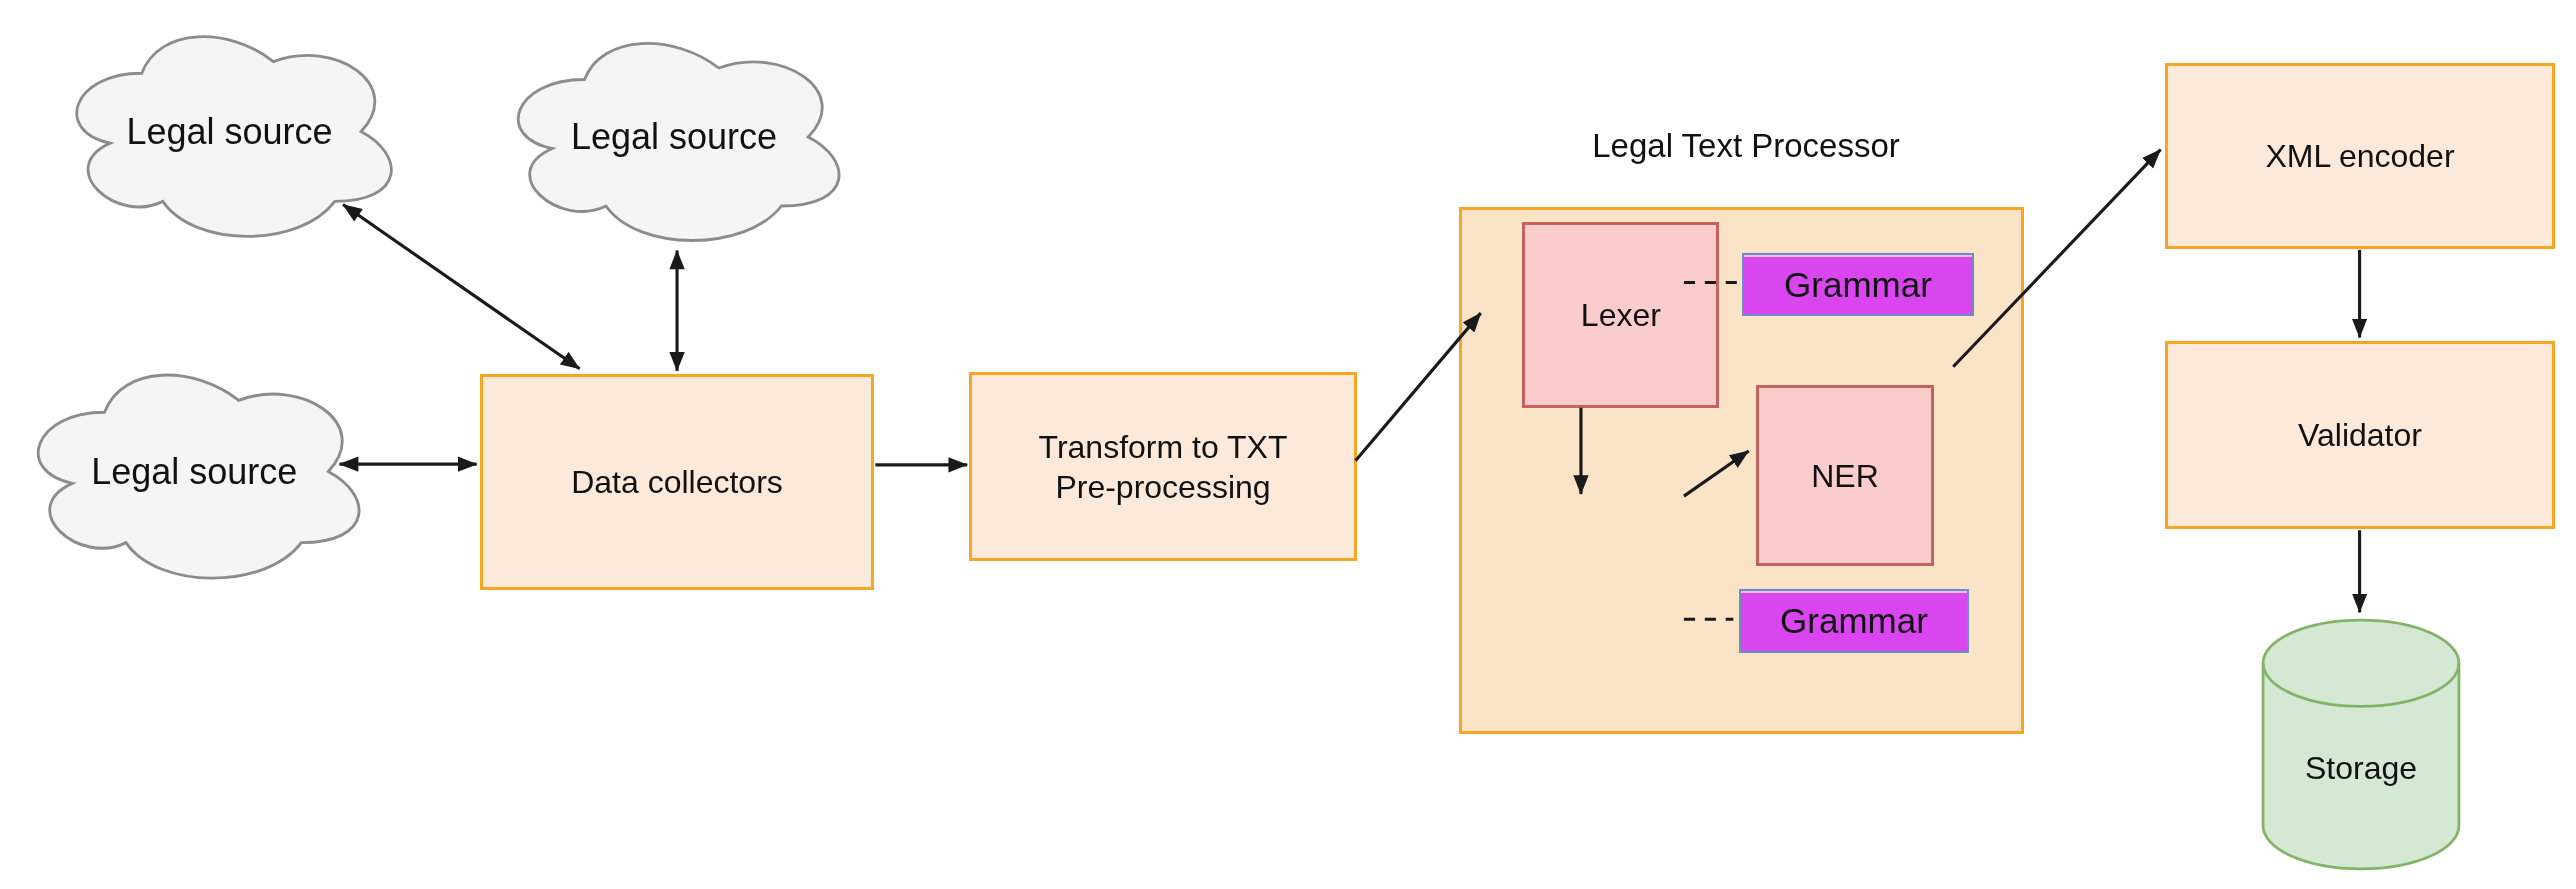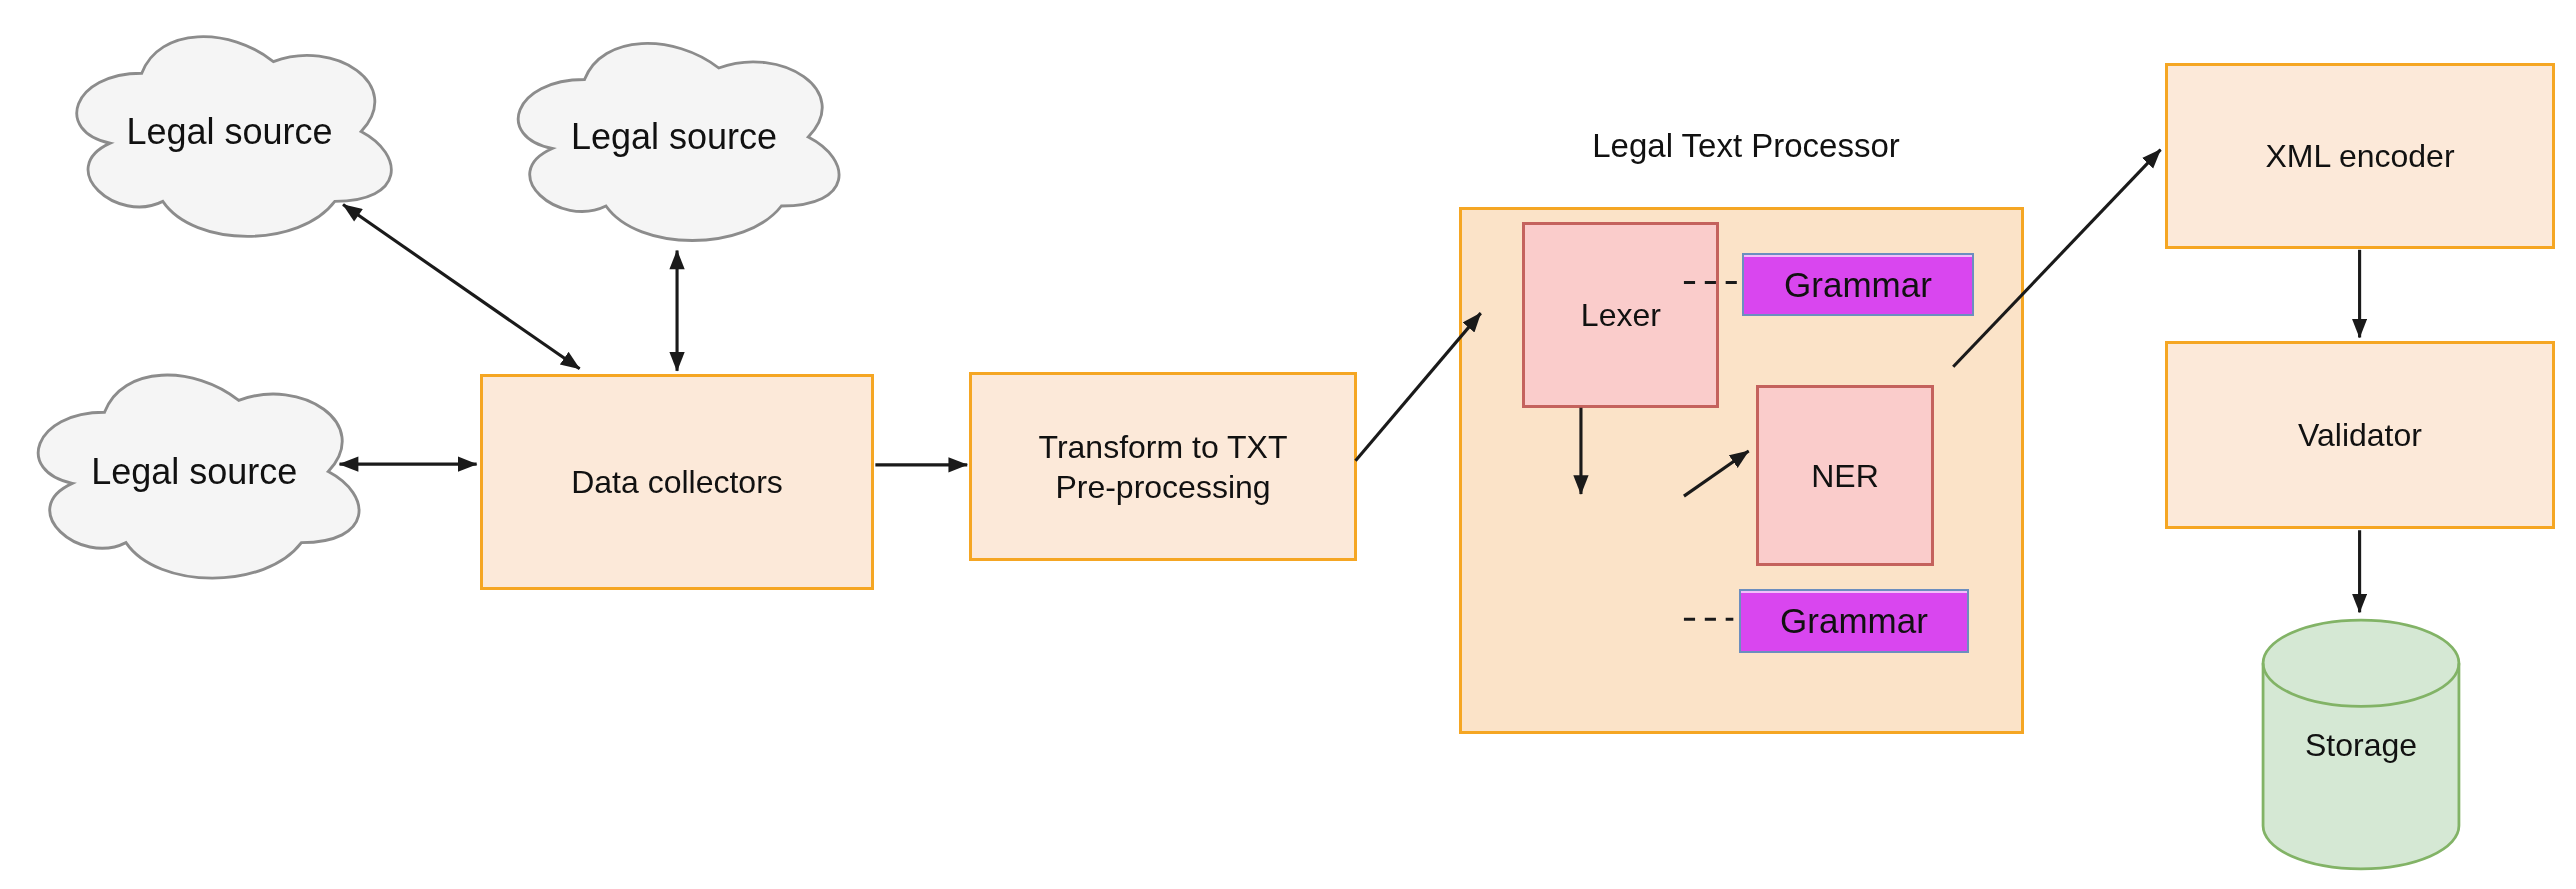--- a/index.html
+++ b/index.html
@@ -46,21 +46,21 @@
     text-align:center;
     font-size:33px;
   }
   svg.shape{position:absolute;display:block;}
   svg.overlay{
     position:absolute;left:0;top:0;
     pointer-events:none;
   }
   .storage-label{
     position:absolute;
-    display:flex;align-items:center;justify-content:center;
+    display:flex;align-items:flex-end;justify-content:center;
     font-size:32px;
   }
 </style>
 </head>
 <body>
 
 <div class="canvas">
 
   <svg class="shape" style="left:54px;top:15.3px;" width="351" height="233" viewBox="0 0 200 130" preserveAspectRatio="none">
     <path d="M 50 32.5 C 10 32.5 0 65 32 71.5 C 0 85.8 36 117 62 104 C 80 130 140 130 160 104 C 200 104 200 78 175 65 C 200 39 160 13 125 26 C 100 6.5 60 6.5 50 32.5 Z" fill="#F5F5F5" stroke="#8C8C8C" stroke-width="1.6"></path>

